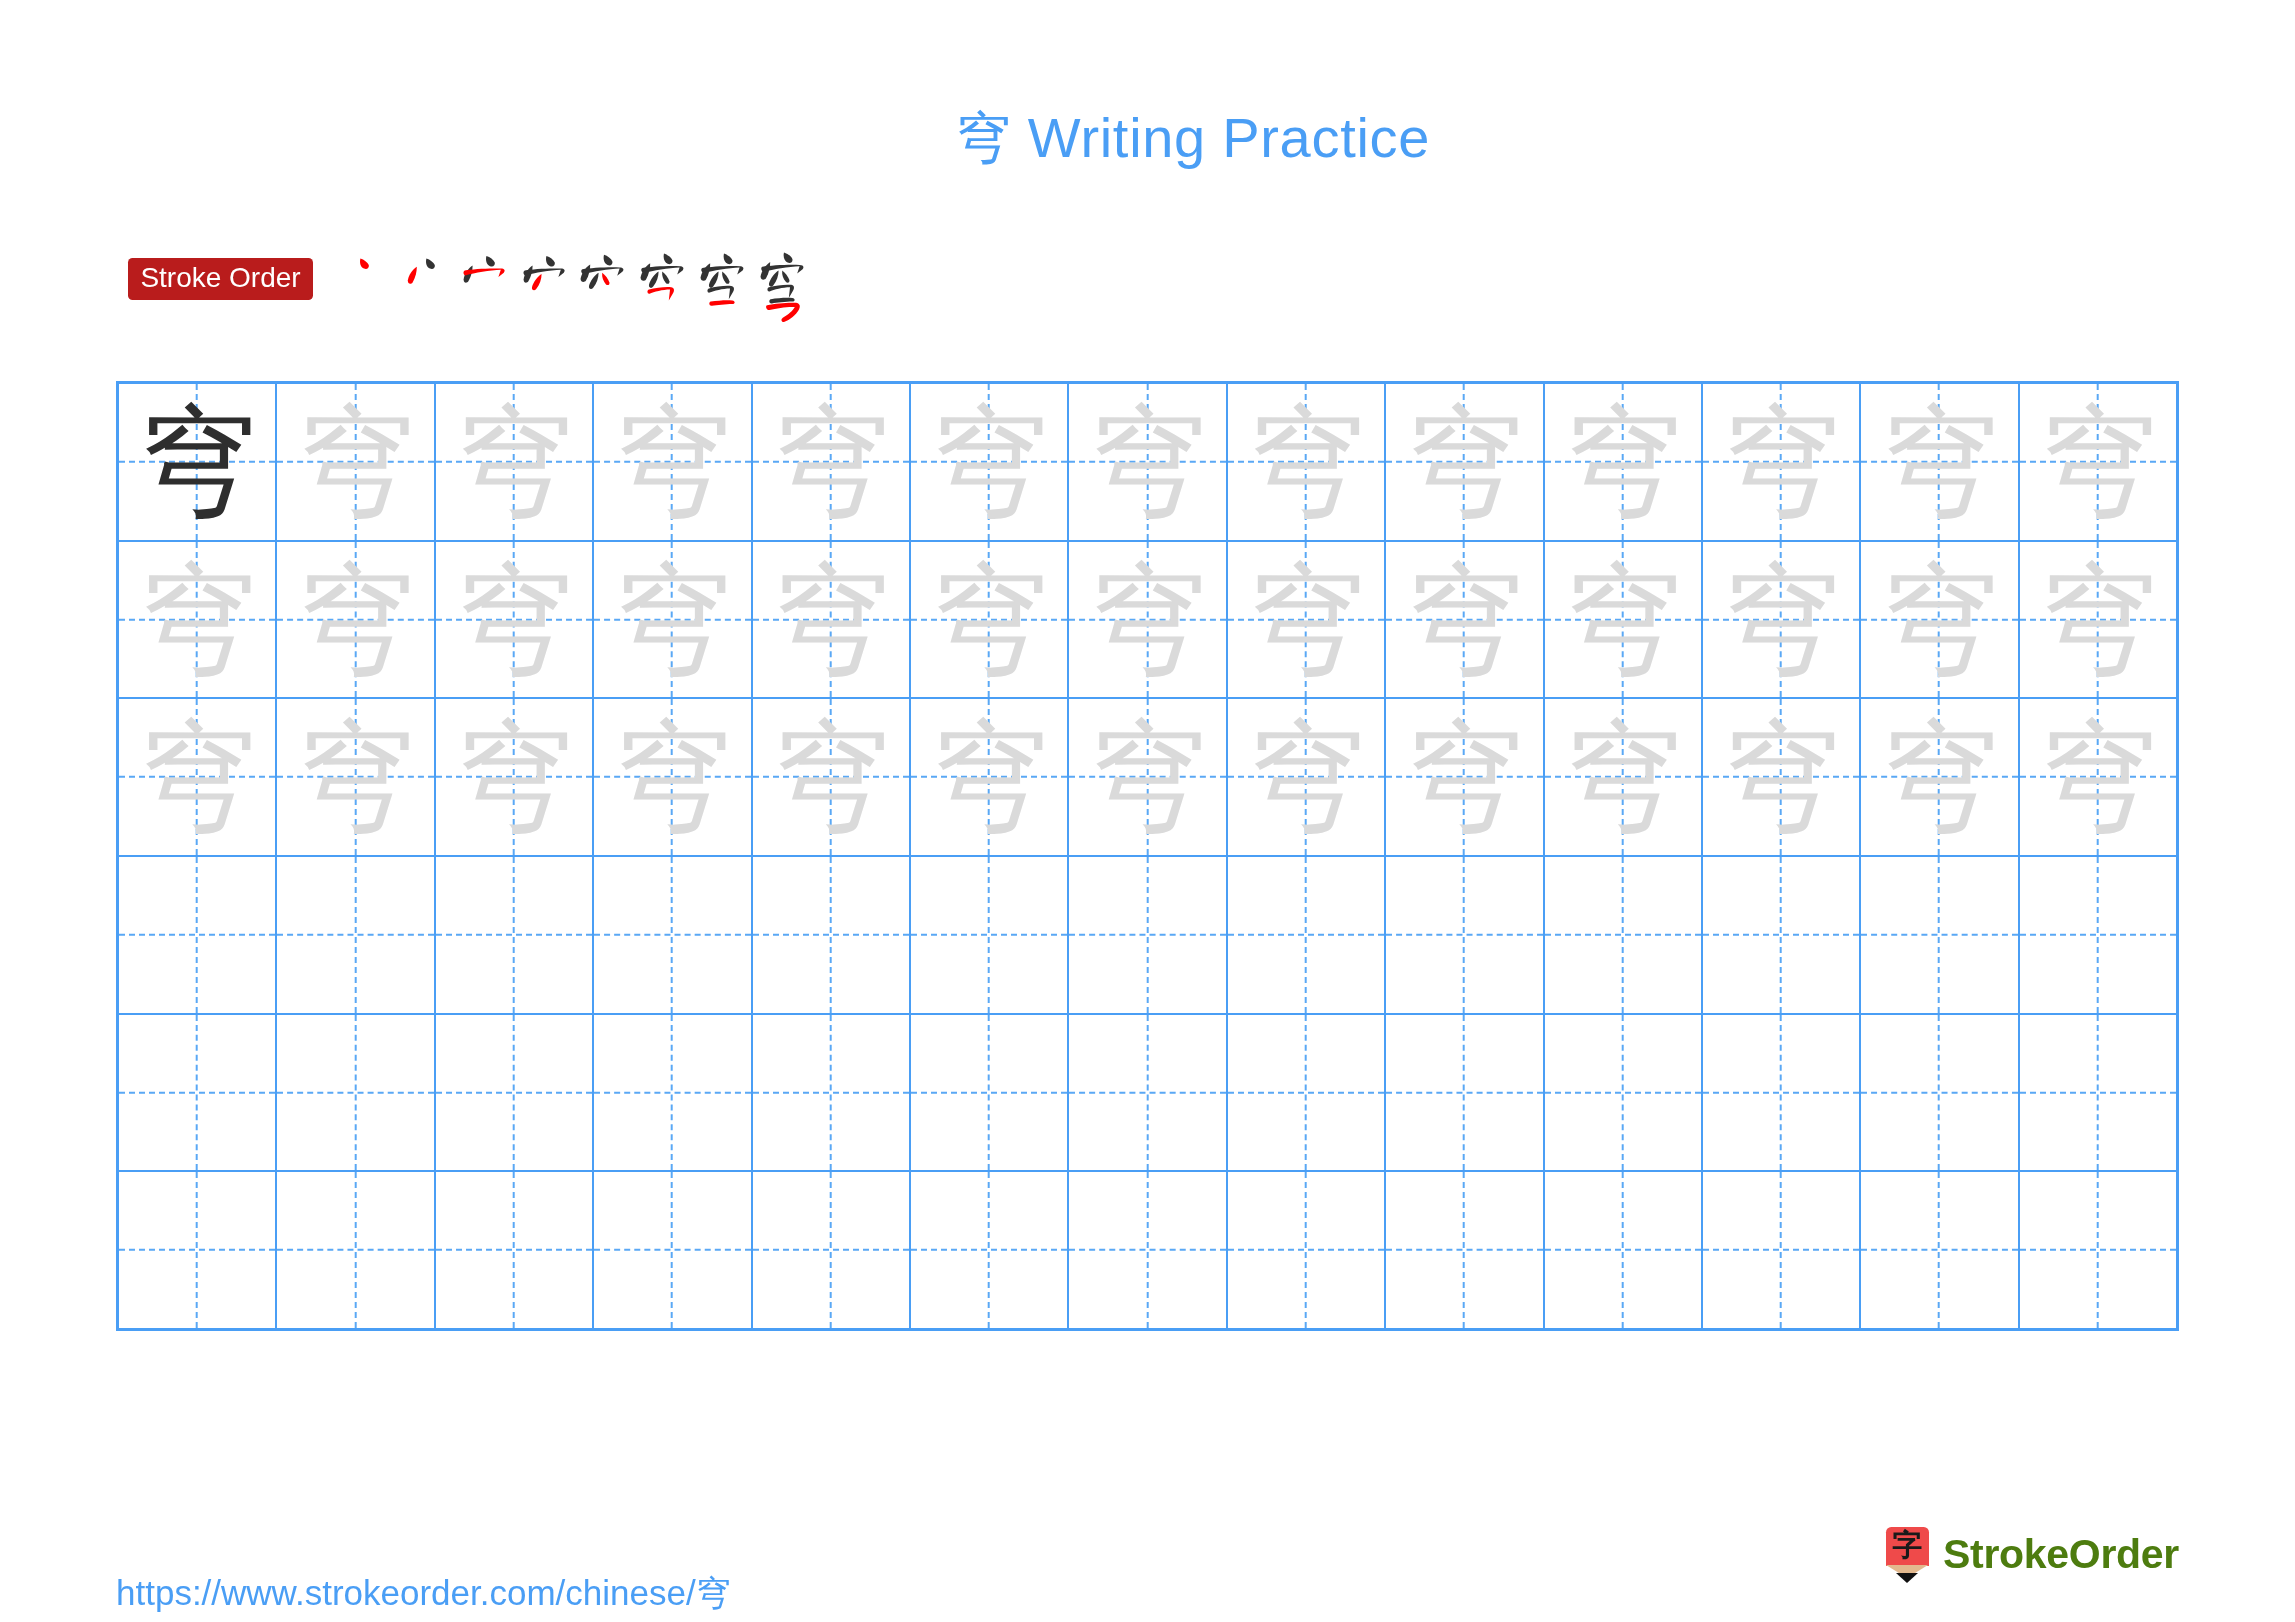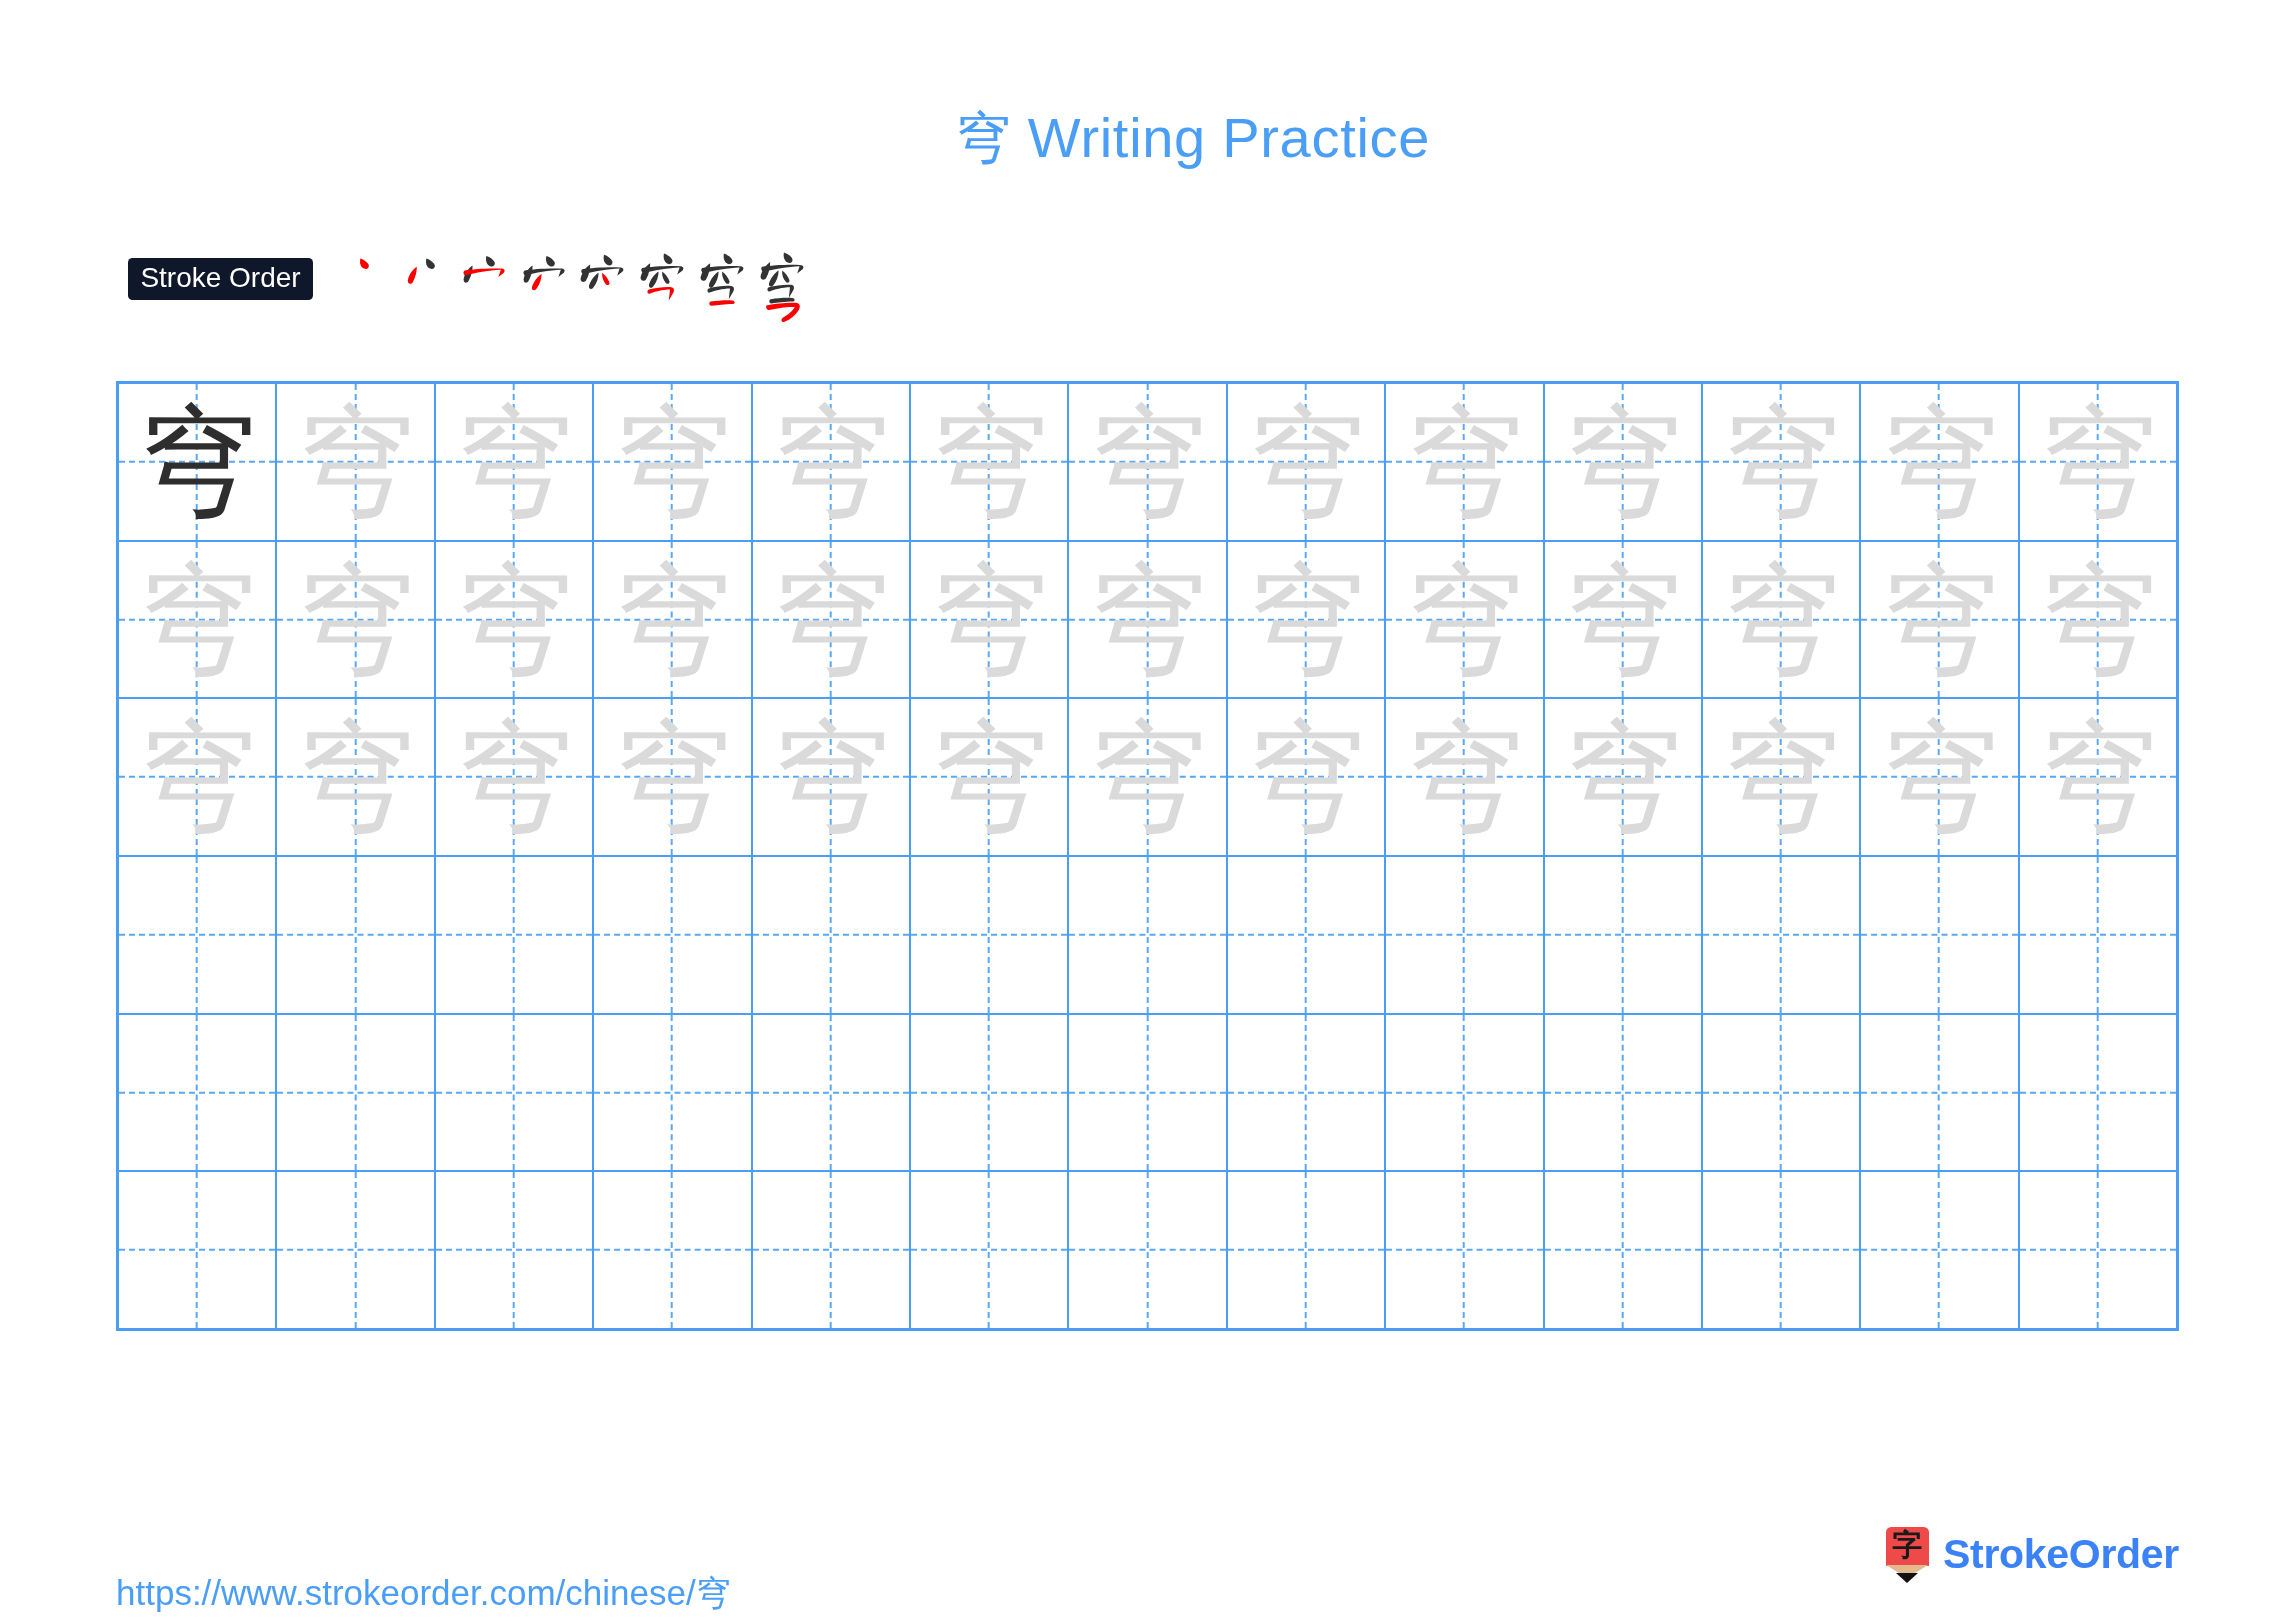--- a/index.html
+++ b/index.html
@@ -34,21 +34,21 @@
   
   #stroke-order-row {
     position: absolute;
     top: 253px;
     left: 128px;
     display: flex;
     align-items: flex-start;
     height: 79px;
   }
   #stroke-order-badge {
-    background: #0f172a;
+    background: #b91c1c;
     color: #ffffff;
     font-size: 28px;
     font-weight: 400;
     padding: 5.9px 12.4px 7.9px 12.4px;
     border-radius: 4.6px;
     line-height: 1;
     white-space: nowrap;
     margin-top: 5.2px;
   }
   #stroke-steps {
@@ -195,21 +195,21 @@
     text-align: center;
     font-family: "DejaVu Sans", sans-serif;
     font-size: 30px;
     line-height: 34px;
     color: #1a1a1a;
     font-weight: 700;
   }
   #brand-name {
     font-size: 41px;
     font-weight: 700;
-    color: #3b82f6;
+    color: #4d7c0f;
     letter-spacing: -0.3px;
     line-height: 1;
     white-space: nowrap;
   }
 </style>
 </head>
 <body>
 
 <div id="page-title">穹 Writing Practice</div>
 

